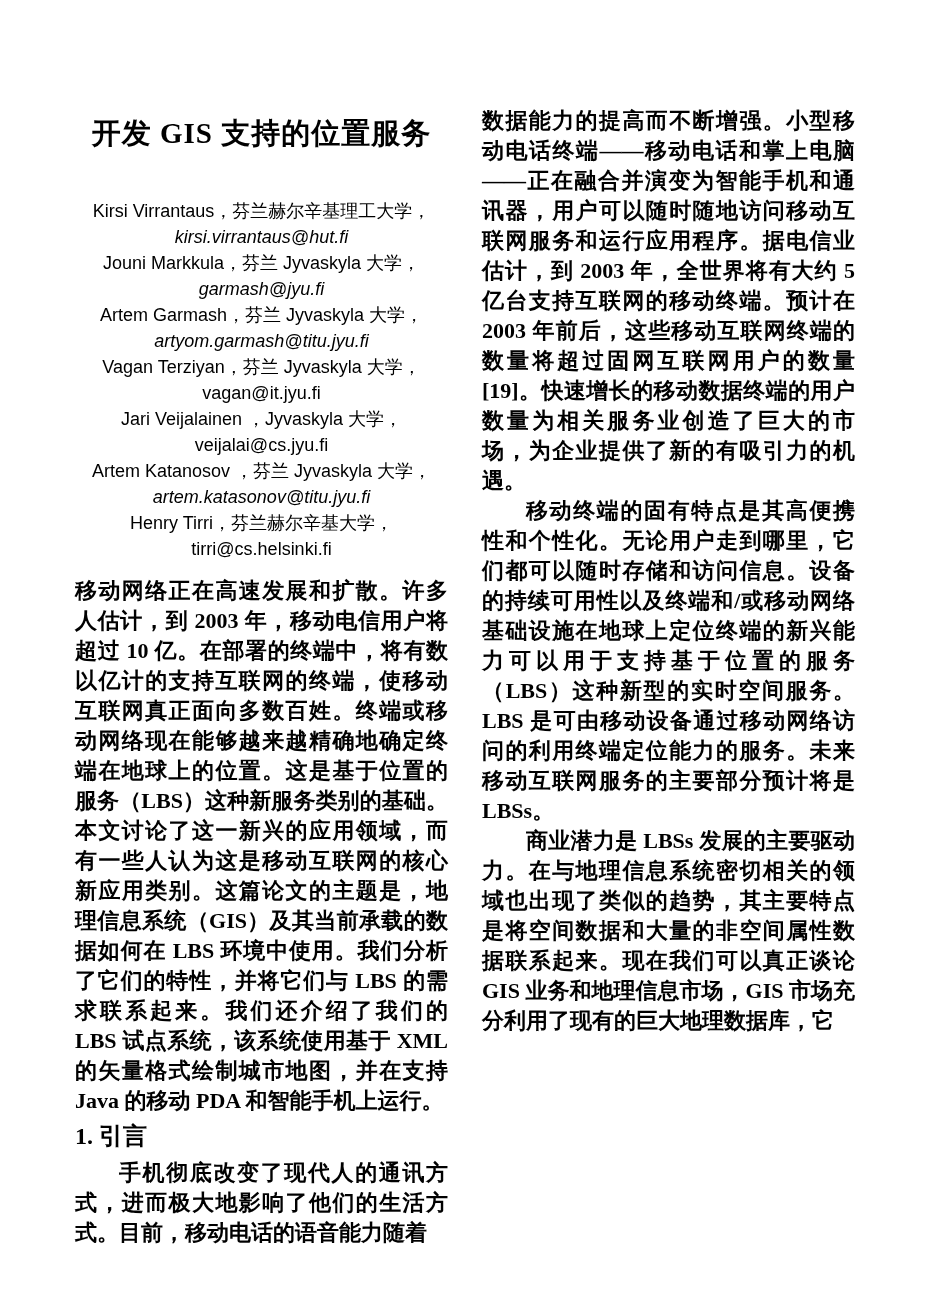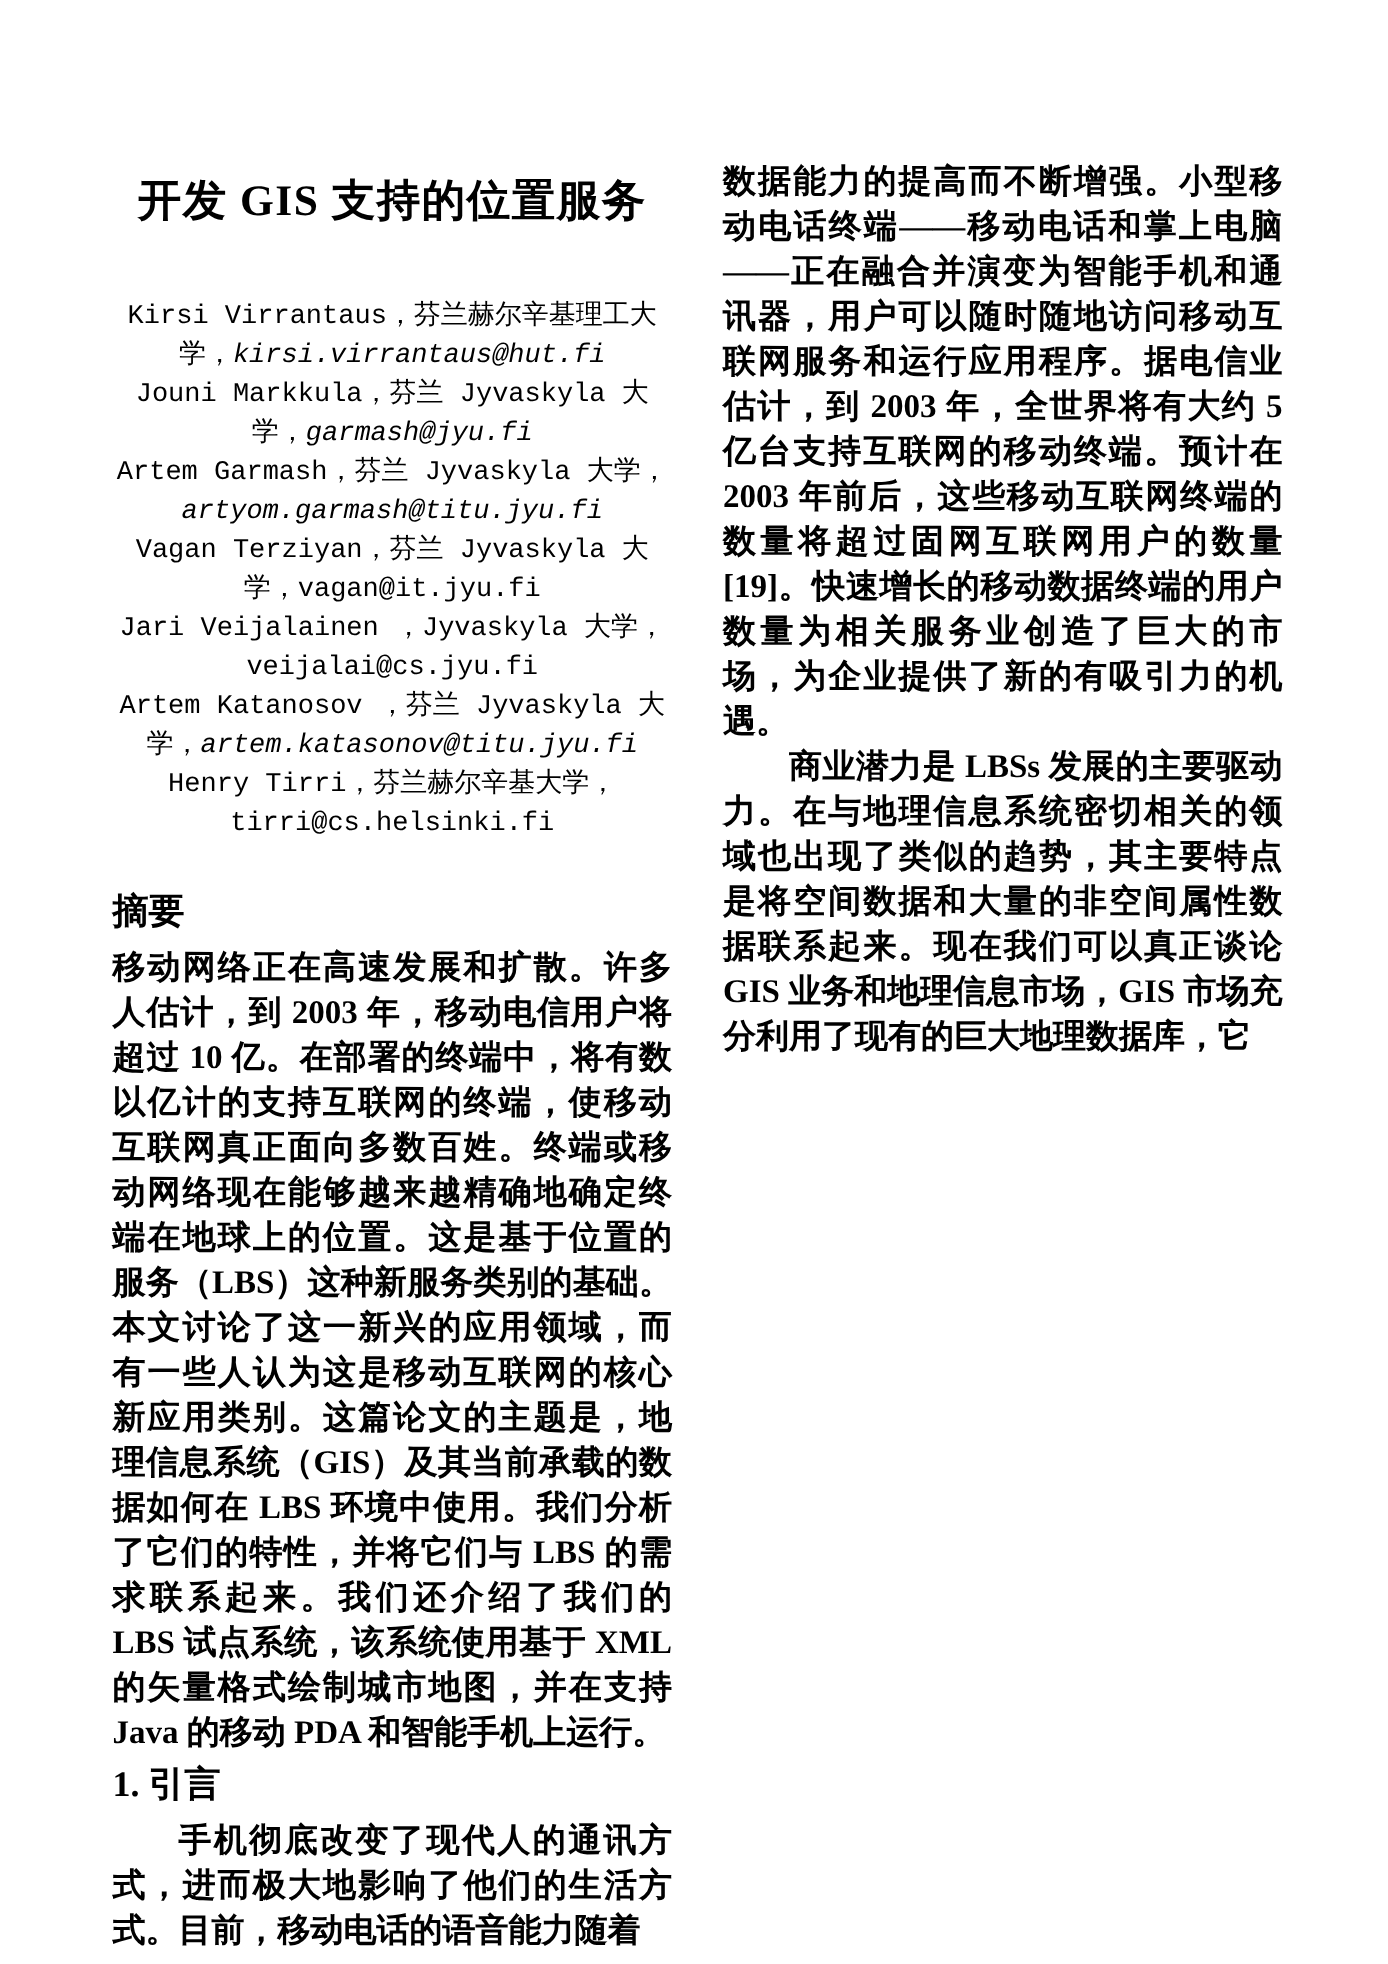--- a/index.html
+++ b/index.html
@@ -21,25 +21,25 @@
   .title {
     font-size: 29px;
     font-weight: bold;
     text-align: center;
     margin-top: 8px;
     margin-bottom: 44px;
     letter-spacing: 1px;
   }
 
   .authors {
-    font-family: Liberation Mono, monospace;
+    font-family: Liberation Sans, sans-serif;
     font-size: 18px;
     line-height: 26px;
     text-align: center;
-    margin-bottom: 30px;
+    margin-bottom: 14px;
   }
   .author { margin: 0; }
   .email.italic { font-style: italic; }
 
   .heading {
     font-size: 24px;
     font-weight: bold;
     line-height: 32px;
     margin: 2px 0 6px 0;
   }
@@ -66,26 +66,26 @@
     <div class="authors">
       <p class="author"><span>Kirsi Virrantaus，芬兰赫尔辛基理工大学，</span><span class="email italic">kirsi.virrantaus@hut.fi</span></p>
       <p class="author"><span>Jouni Markkula，芬兰 Jyvaskyla 大学，</span><span class="email italic">garmash@jyu.fi</span></p>
       <p class="author"><span>Artem Garmash，芬兰 Jyvaskyla 大学，</span><span class="email italic">artyom.garmash@titu.jyu.fi</span></p>
       <p class="author"><span>Vagan Terziyan，芬兰 Jyvaskyla 大学，</span><span class="email">vagan@it.jyu.fi</span></p>
       <p class="author"><span>Jari Veijalainen ，Jyvaskyla 大学，</span><span class="email">veijalai@cs.jyu.fi</span></p>
       <p class="author"><span>Artem Katanosov ，芬兰 Jyvaskyla 大学，</span><span class="email italic">artem.katasonov@titu.jyu.fi</span></p>
       <p class="author"><span>Henry Tirri，芬兰赫尔辛基大学，</span><span class="email">tirri@cs.helsinki.fi</span></p>
     </div>
 
-    <h2 class="heading">摘要</h2>
     <p class="body">移动网络正在高速发展和扩散。许多人估计，到 2003 年，移动电信用户将超过 10 亿。在部署的终端中，将有数以亿计的支持互联网的终端，使移动互联网真正面向多数百姓。终端或移动网络现在能够越来越精确地确定终端在地球上的位置。这是基于位置的服务（LBS）这种新服务类别的基础。本文讨论了这一新兴的应用领域，而有一些人认为这是移动互联网的核心新应用类别。这篇论文的主题是，地理信息系统（GIS）及其当前承载的数据如何在 LBS 环境中使用。我们分析了它们的特性，并将它们与 LBS 的需求联系起来。我们还介绍了我们的 LBS 试点系统，该系统使用基于 XML 的矢量格式绘制城市地图，并在支持 Java 的移动 PDA 和智能手机上运行。</p>
 
     <h2 class="heading intro-heading">1. 引言</h2>
     <p class="body indent">手机彻底改变了现代人的通讯方式，进而极大地影响了他们的生活方式。目前，移动电话的语音能力随着</p>
 
   </section>
 
   <section class="col">
     <p class="body">数据能力的提高而不断增强。小型移动电话终端——移动电话和掌上电脑——正在融合并演变为智能手机和通讯器，用户可以随时随地访问移动互联网服务和运行应用程序。据电信业估计，到 2003 年，全世界将有大约 5 亿台支持互联网的移动终端。预计在 2003 年前后，这些移动互联网终端的数量将超过固网互联网用户的数量[19]。快速增长的移动数据终端的用户数量为相关服务业创造了巨大的市场，为企业提供了新的有吸引力的机遇。</p>
+    <p class="body indent">移动终端的固有特点是其高便携性和个性化。无论用户走到哪里，它们都可以随时存储和访问信息。设备的持续可用性以及终端和/或移动网络基础设施在地球上定位终端的新兴能力可以用于支持基于位置的服务（LBS）这种新型的实时空间服务。LBS 是可由移动设备通过移动网络访问的利用终端定位能力的服务。未来移动互联网服务的主要部分预计将是 LBSs。</p>
     <p class="body indent">商业潜力是 LBSs 发展的主要驱动力。在与地理信息系统密切相关的领域也出现了类似的趋势，其主要特点是将空间数据和大量的非空间属性数据联系起来。现在我们可以真正谈论 GIS 业务和地理信息市场，GIS 市场充分利用了现有的巨大地理数据库，它</p>
   </section>
 
 </div>
 
 </body></html>

